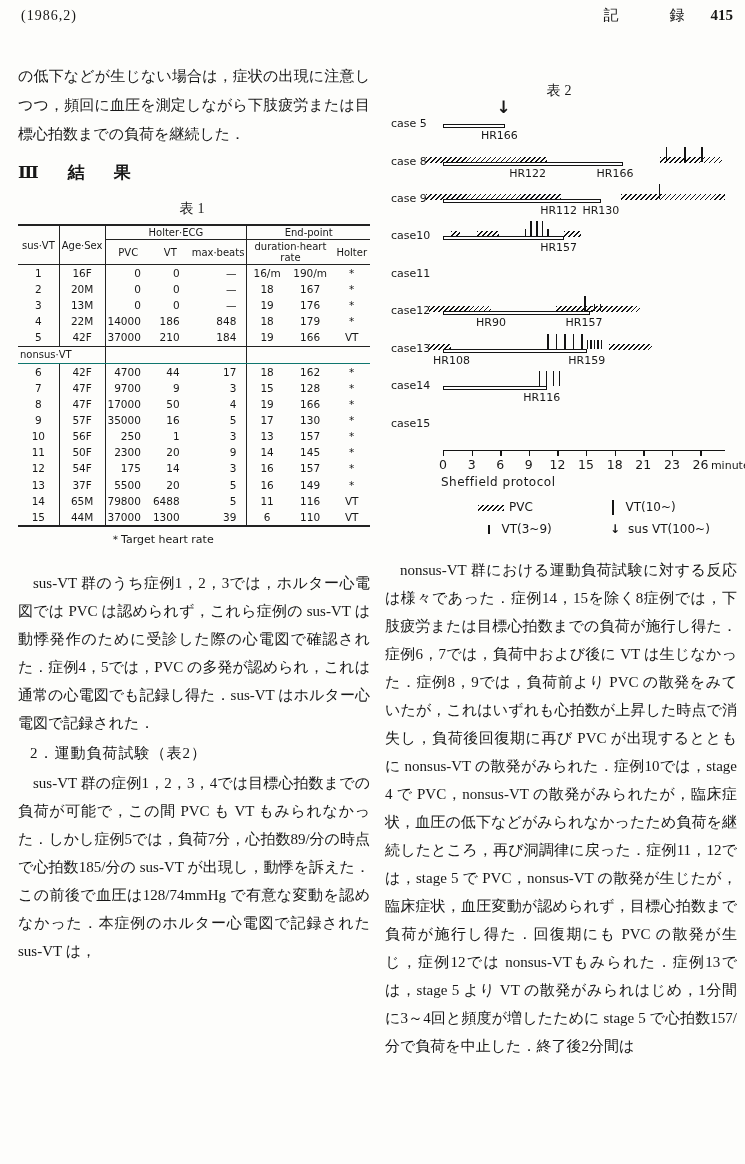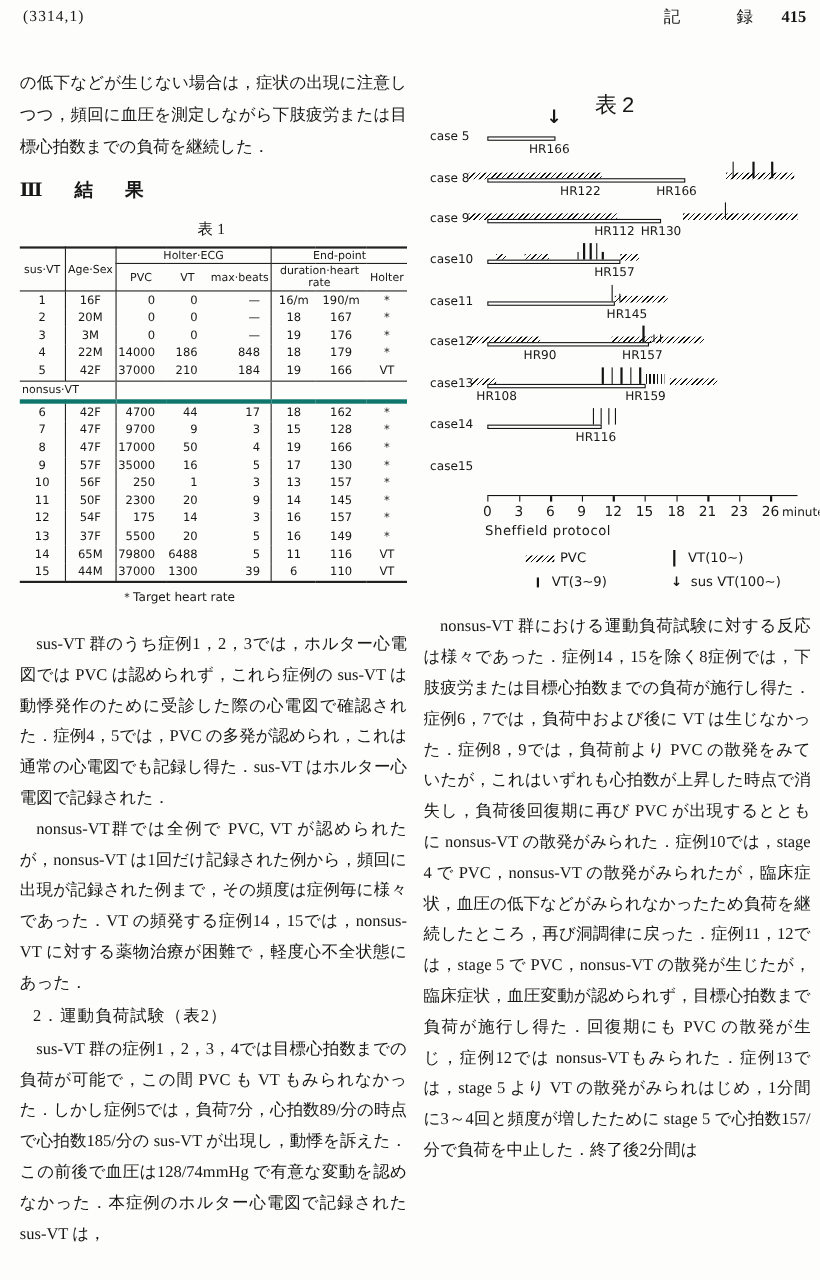--- a/index.html
+++ b/index.html
@@ -23,33 +23,33 @@
   table.t1{width:100%;border-collapse:collapse;border-top:2px solid #222;border-bottom:2px solid #222;
     font-family:"DejaVu Sans","Liberation Sans",sans-serif;font-size:10.5px;}
   .t1 th{font-weight:normal;font-size:10px;padding:1px 2px;border-bottom:1px solid #222;}
   .t1 th.hc0,.t1 th.hc1{border-right:1px solid #222;}
   .t1 th.hg{border-right:1px solid #222;}
   .t1 th.hbr{border-right:1px solid #222;}
   .t1 td{padding:1.5px 2px;text-align:center;line-height:1.25;}
   .t1 td.c0,.t1 td.c1{border-right:1px solid #222;}
   .t1 td.c4{border-right:1px solid #222;}
   .t1 td.c2,.t1 td.c3,.t1 td.c4{text-align:right;padding-right:10px;}
-  .t1 tr.grp td{border-top:1px solid #222;border-bottom:4px solid #0f766e;text-align:left;font-size:10px;padding:2px 2px;}
+  .t1 tr.grp td{border-top:1px solid #222;border-bottom:1px solid #0f766e;text-align:left;font-size:10px;padding:2px 2px;}
   .t1 td.gbr{border-right:1px solid #222;}
   .t1-foot{margin:5px 0 0 92px;font-size:11px;font-family:"DejaVu Sans","Liberation Sans",sans-serif;}
 
   .body-par{margin:0;font-size:15px;line-height:28px;text-align:justify;text-indent:1em;}
   .mt{margin-top:22px;}
   .h-sub2{margin:2px 0 2px;font-size:15px;padding-left:12px;letter-spacing:1px;line-height:28px;}
 
   
   .fig-canvas{position:absolute;left:385px;top:76px;width:352px;height:472px;
     font-family:"DejaVu Sans","Liberation Sans",sans-serif;}
-  .fig-title{position:absolute;top:6px;left:0;right:0;text-align:center;font-size:20px;letter-spacing:4px;
-    font-family:Liberation Mono, monospace;}
+  .fig-title{position:absolute;top:6px;left:0;right:0;text-align:center;font-size:14px;letter-spacing:4px;
+    font-family:Liberation Serif, serif;}
   .fig-row{position:absolute;left:0;width:100%;height:36px;}
   .fig-case-label{position:absolute;left:6px;top:11px;font-size:11px;white-space:nowrap;}
   .fig-area{position:absolute;left:58px;right:12px;top:0;height:36px;}
   .bar{position:absolute;top:18px;height:4px;background:#fff;border:1px solid #141414;box-sizing:border-box;}
   .hatch{position:absolute;top:13px;height:6px;
     background:repeating-linear-gradient(135deg,#141414 0 1px,transparent 1px 3.5px);}
   .tick{position:absolute;width:1.5px;background:#141414;}
   .tick.short{top:11px;height:7px;}
   .tick.long{top:3px;height:15px;}
   .tick-arrow{position:absolute;top:-7px;font-size:17px;font-weight:bold;line-height:1;transform:translateX(-50%);}
@@ -70,21 +70,21 @@
   .leg-tick-short{display:inline-block;width:1.5px;height:9px;background:#141414;vertical-align:middle;margin:0 12px 0 10px;}
   .leg-tick-long{display:inline-block;width:1.5px;height:15px;background:#141414;vertical-align:middle;margin:0 12px 0 4px;}
   .leg-arrow{display:inline-block;font-weight:bold;margin:0 8px 0 2px;}
 
   
   .col-right{position:absolute;left:385px;top:556px;width:352px;}
 </style>
 </head>
 <body>
 
-<div class="hdr-left">(3314,1)</div>
+<div class="hdr-left">(1986,2)</div>
 <div class="hdr-right">
   <span class="jt">記　録</span><span class="pg">415</span>
 </div>
 
 <div class="col-left">
   <p class="intro">の低下などが生じない場合は，症状の出現に注意しつつ，頻回に血圧を測定しながら下肢疲労または目標心拍数までの負荷を継続した．</p>
 
   <div class="h-results">Ⅲ　結　果</div>
 
   <div class="t1-title">表1</div>
@@ -131,21 +131,21 @@
           <td class="c1">20M</td>
           <td class="c2">0</td>
           <td class="c3">0</td>
           <td class="c4">—</td>
           <td class="c5">18</td>
           <td class="c6">167</td>
           <td class="c7">*</td>
         </tr>
         <tr>
           <td class="c0">3</td>
-          <td class="c1">3M</td>
+          <td class="c1">13M</td>
           <td class="c2">0</td>
           <td class="c3">0</td>
           <td class="c4">—</td>
           <td class="c5">19</td>
           <td class="c6">176</td>
           <td class="c7">*</td>
         </tr>
         <tr>
           <td class="c0">4</td>
           <td class="c1">22M</td>
@@ -269,21 +269,20 @@
           <td class="c4">39</td>
           <td class="c5">6</td>
           <td class="c6">110</td>
           <td class="c7">VT</td>
         </tr>
       </tbody>
   </table>
   <div class="t1-foot">＊Target heart rate</div>
 
   <p class="body-par mt">sus-VT 群のうち症例1，2，3では，ホルター心電図では PVC は認められず，これら症例の sus-VT は動悸発作のために受診した際の心電図で確認された．症例4，5では，PVC の多発が認められ，これは通常の心電図でも記録し得た．sus-VT はホルター心電図で記録された．</p>
-  <p class="body-par">nonsus-VT群では全例で PVC, VT が認められたが，nonsus-VT は1回だけ記録された例から，頻回に出現が記録された例まで，その頻度は症例毎に様々であった．VT の頻発する症例14，15では，nonsus-VT に対する薬物治療が困難で，軽度心不全状態にあった．</p>
   <div class="h-sub2">2．運動負荷試験（表2）</div>
   <p class="body-par">sus-VT 群の症例1，2，3，4では目標心拍数までの負荷が可能で，この間 PVC も VT もみられなかった．しかし症例5では，負荷7分，心拍数89/分の時点で心拍数185/分の sus-VT が出現し，動悸を訴えた．この前後で血圧は128/74mmHg で有意な変動を認めなかった．本症例のホルター心電図で記録された sus-VT は，</p>
 </div>
 
 <div class="fig-canvas">
   <div class="fig-title">表2</div>
   <div>
       <div class="fig-row" style="top: 30px;">
         <div class="fig-case-label">case 5</div>
         <div class="fig-area">
@@ -326,27 +325,20 @@
           <div class="tick short" style="left: 29%;"></div>
           <div class="tick long" style="left: 31%;"></div>
           <div class="tick long" style="left: 33%;"></div>
           <div class="tick long" style="left: 35%;"></div>
           <div class="tick short" style="left: 37%;"></div>
           <div class="hr-label" style="left: 41%;">HR157</div>
         </div>
       </div>
       <div class="fig-row" style="top: 180px;">
         <div class="fig-case-label">case11</div>
-        <div class="fig-area">
-          <div class="hatch" style="left: 41%; width: 17%;"></div>
-          <div class="bar" style="left: 0%; width: 41%;"></div>
-          <div class="tick long" style="left: 40%;"></div>
-          <div class="tick short" style="left: 42.5%;"></div>
-          <div class="hr-label" style="left: 45%;">HR145</div>
-        </div>
       </div>
       <div class="fig-row" style="top: 217px;">
         <div class="fig-case-label">case12</div>
         <div class="fig-area">
           <div class="hatch" style="left: -5%; width: 22%;"></div>
           <div class="hatch" style="left: 40%; width: 13%;"></div>
           <div class="hatch" style="left: 53%; width: 17%;"></div>
           <div class="bar" style="left: 0%; width: 52%;"></div>
           <div class="tick long" style="left: 50%;"></div>
           <div class="tick short" style="left: 53.5%;"></div>

